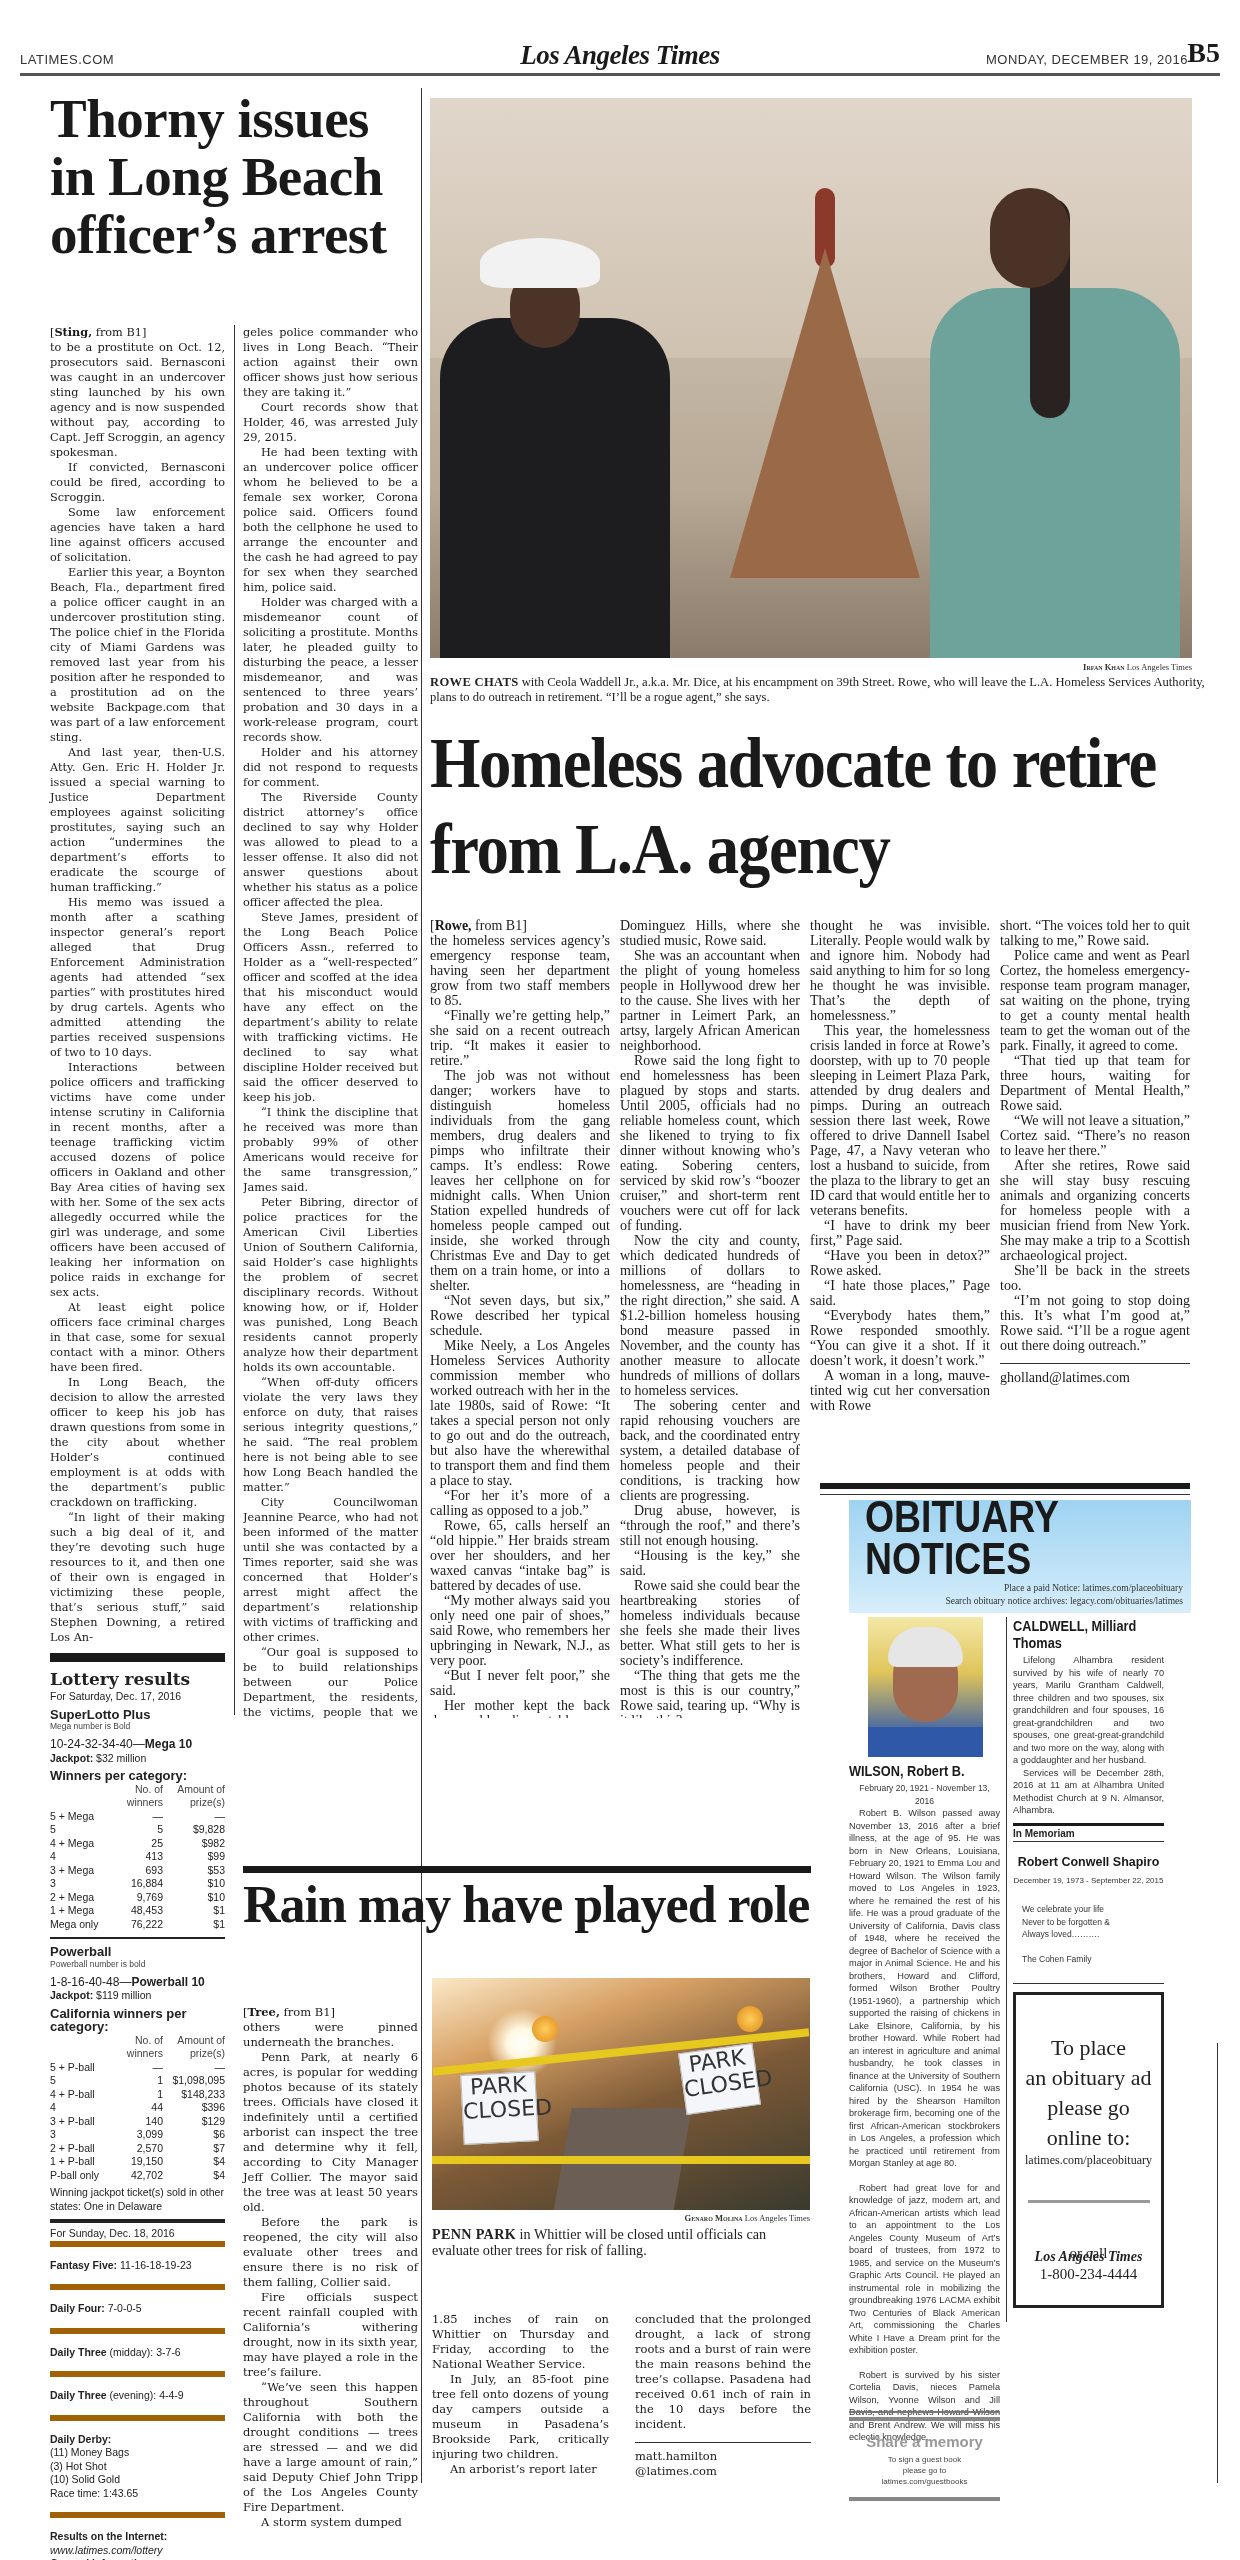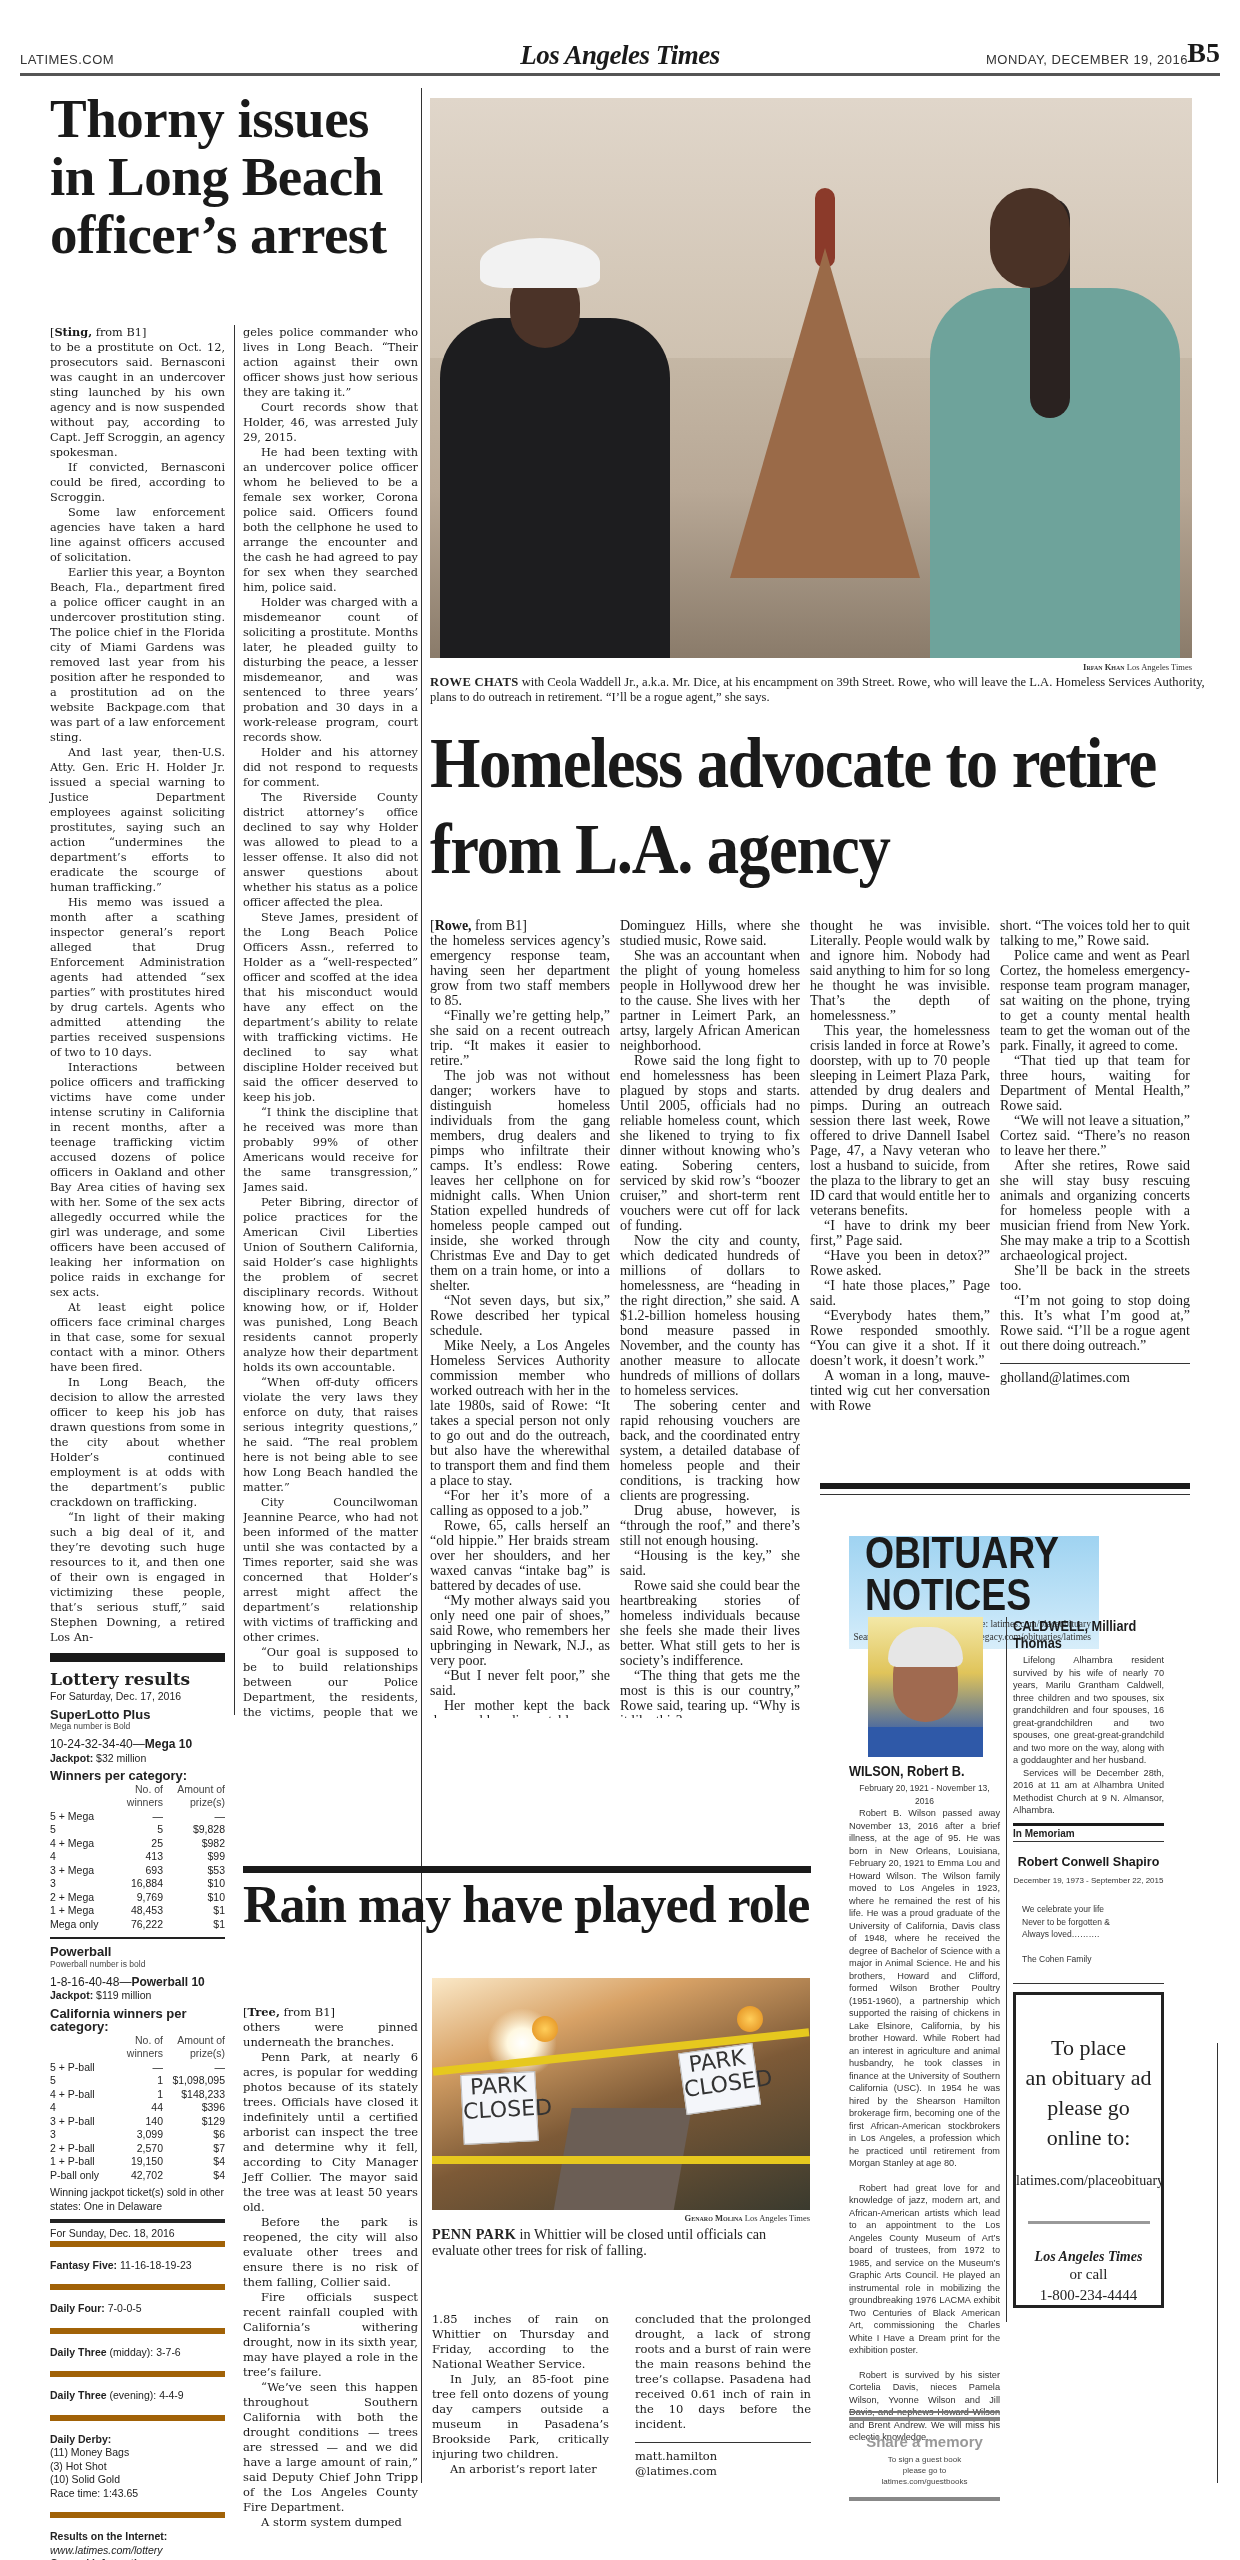--- a/index.html
+++ b/index.html
@@ -85,21 +85,21 @@
     background: linear-gradient(160deg, #fbe9c8 0%, #d8a266 25%, #7d5a37 55%, #3a3a2e 100%); }
   .photo2 .sun { position:absolute; left:55px; top:30px; width:70px; height:70px; border-radius:50%; background: radial-gradient(circle, #fff 0%, #fff8e0 30%, rgba(255,240,200,0) 70%); }
   .photo2 .path { position:absolute; left:130px; top:130px; width:120px; height:110px; background:#6b5e55; transform: skewX(-10deg); }
   .photo2 .tape { position:absolute; left:0; right:0; height:8px; background:#e6c81e; }
   .photo2 .sign { position:absolute; background:#f4f6fa; border:1px solid #bbb; font-family: "DejaVu Sans", sans-serif; color:#333; text-align:center; font-size: 22px; line-height: 24px; }
   .photo2 .light { position:absolute; width:26px; height:26px; border-radius:50%; background: radial-gradient(circle,#ffce5a,#e08a1a); }
 
   
   .obit-topbar { position: absolute; left: 820px; top: 1483px; width: 370px; height: 6px; background: #1a1a1a; }
   .obit-topline { position: absolute; left: 820px; top: 1494px; width: 370px; height: 1px; background: #333; }
-  .obit-banner { position: absolute; left: 849px; top: 1500px; width: 250px; height: 113px; background: linear-gradient(180deg, #9fd3f1 0%, #c4e5f8 70%, #d8eefa 100%); margin-top: 36px; }
+  .obit-banner { position: absolute; left: 849px; top: 1500px; width: 342px; height: 113px; background: linear-gradient(180deg, #9fd3f1 0%, #c4e5f8 70%, #d8eefa 100%); }
   .obit-banner .title { position: absolute; left: 16px; top: -4px; font-family: "Liberation Sans", sans-serif; font-weight: bold; font-size: 44px; line-height: 42px; color: #1a1a1a; transform: scaleX(0.85); transform-origin: left top; }
   .obit-banner .l1, .obit-banner .l2 { position: absolute; right: 8px; font-family: "Liberation Serif", serif; font-size: 9.5px; color: #333; }
   .obit-banner .l1 { top: 83px; } .obit-banner .l2 { top: 96px; }
   .obit-photo { position: absolute; left: 868px; top: 1617px; width: 115px; height: 140px; overflow: hidden; background: linear-gradient(180deg,#f3e8a7 0%, #e0c45a 40%, #3a5fa8 85%); }
   .obit-photo .face { position:absolute; left:25px; top:25px; width:65px; height:80px; border-radius: 32px; background:#a06a50; }
   .obit-photo .hair { position:absolute; left:20px; top:10px; width:75px; height:40px; border-radius: 37px 37px 10px 10px; background:#e6e6e6; }
   .obit-photo .shirt { position:absolute; left:0; right:0; top:110px; height:40px; background:#2f59a8; }
   .obit-name { position: absolute; font-family: "Liberation Sans", sans-serif; font-weight: bold; font-size: 15px; line-height: 17px; transform: scaleX(0.85); transform-origin: left top; }
   .obit-text { position: absolute; font-family: "Liberation Sans", sans-serif; font-size: 9.2px; line-height: 12.5px; text-align: justify; color: #333; }
   .obit-text p { text-indent: 10px; }
@@ -107,21 +107,21 @@
   .obit-divider { position: absolute; left: 1006px; top: 1617px; width: 1px; height: 705px; background: #333; }
   .memoriam-bar { position: absolute; left: 1013px; top: 1823px; width: 151px; height: 3px; background: #1a1a1a; }
   .memoriam-label { position: absolute; left: 1013px; top: 1828px; font-family: "Liberation Sans", sans-serif; font-weight: bold; font-size: 10px; color: #222; }
   .memoriam-line { position: absolute; left: 1013px; top: 1841px; width: 151px; height: 1px; background: #333; }
   .memoriam-name { position: absolute; left: 1013px; top: 1855px; width: 151px; text-align: center; font-family: "Liberation Sans", sans-serif; font-weight: bold; font-size: 12.5px; }
   .memoriam-dates { position: absolute; left: 1013px; top: 1876px; width: 151px; text-align: center; font-family: "Liberation Sans", sans-serif; font-size: 8px; color: #333; }
   .memoriam-body { position: absolute; left: 1022px; top: 1903px; font-family: "Liberation Sans", sans-serif; font-size: 8.5px; line-height: 12.5px; color: #333; }
   .memoriam-end { position: absolute; left: 1013px; top: 1983px; width: 151px; height: 1px; background: #333; }
   .ad-box { position: absolute; left: 1013px; top: 1992px; width: 151px; height: 316px; border: 3px solid #222; text-align: center; font-family: "Liberation Serif", serif; color: #222; }
   .ad-box .big { margin-top: 38px; font-size: 22px; line-height: 30px; }
-  .ad-box .url { margin-top: 20px; font-size: 14px; text-align: center; }
+  .ad-box .url { font-size: 12px; text-align: center; }
   .ad-box .rule { width: 122px; height: 3px; background: #999; margin: 32px auto 0; }
   .ad-box .or { margin-top: 40px; font-size: 15px; line-height: 21px; }
   .ad-box .logo { position: absolute; left: 0; right: 0; bottom: 40px; font-weight: bold; font-style: italic; font-size: 14px; }
   .share-box { position: absolute; left: 849px; top: 2411px; width: 151px; }
   .share-box .r1 { height: 2px; background: #777; }
   .share-box .r2 { height: 4px; background: #888; margin-top: 4px; }
   .share-box .title { margin-top: 12px; text-align: center; font-family: "Liberation Sans", sans-serif; font-weight: bold; font-size: 15px; color: #999; }
   .share-box .txt { margin-top: 4px; text-align: center; font-family: "Liberation Sans", sans-serif; font-size: 8px; line-height: 11px; color: #444; }
   .share-box .r3 { height: 4px; background: #888; margin-top: 10px; }
 </style>

